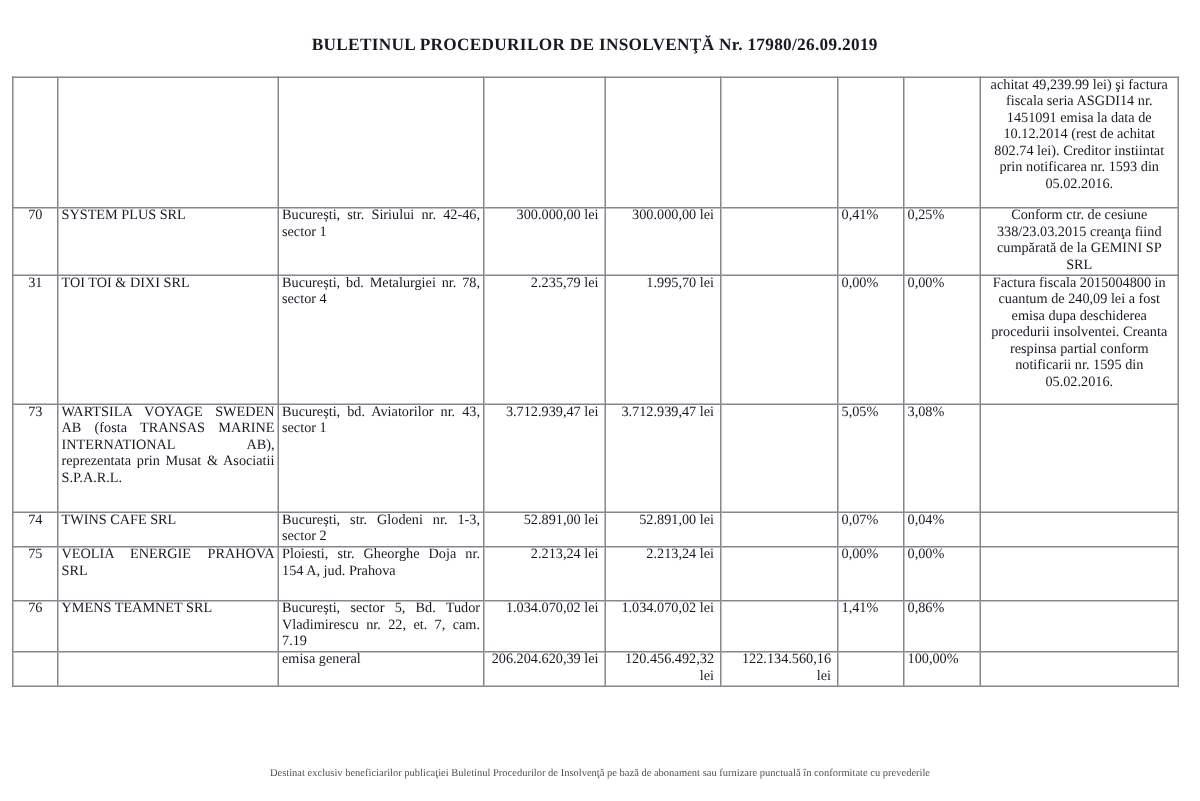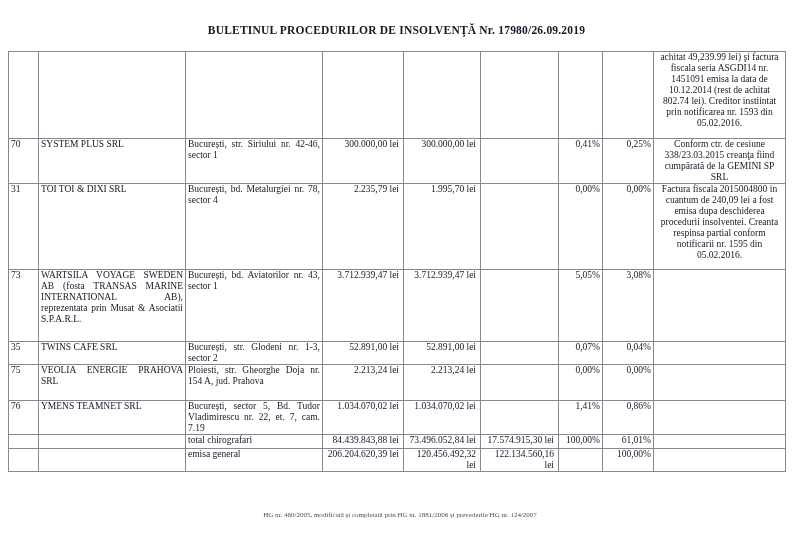--- a/index.html
+++ b/index.html
@@ -13,25 +13,25 @@
   }
   table.bpi{
     position:absolute;top:51px;left:8px;width:777px;
     border-collapse:collapse;table-layout:fixed;
     font-size:9.5px;line-height:11px;padding-left:12px;
   }
   table.bpi td{
     border:1px solid #86868e;vertical-align:top;
     padding:0 2px;overflow:hidden;word-wrap:break-word;
   }
-  .c-nr{}
+  .c-nr{text-align:center;}
   .c-cred{text-align:justify;}
   .c-addr{text-align:justify;}
   .c-amt{text-align:right;padding-right:4px !important;}
-  .c-pct{text-align:right;}
+  .c-pct{text-align:left;}
   .c-obs{text-align:center;}
   .t-label{text-align:left;}
   tr.r-carry{height:87px;}
   tr.r-70{height:44px;}
   tr.r-71{height:30px;}
   tr.r-72{height:86px;}
   tr.r-73{height:72px;}
   tr.r-74{height:20px;}
   tr.r-75{height:36px;}
   tr.r-76{height:34px;margin-top:32px;}
@@ -103,21 +103,21 @@
       <td class="c-addr">București, bd. Aviatorilor nr. 43, sector 1</td>
       <td class="c-amt">3.712.939,47 lei</td>
       <td class="c-amt">3.712.939,47 lei</td>
       <td class="c-amt"></td>
       <td class="c-pct">5,05%</td>
       <td class="c-pct">3,08%</td>
       <td class="c-obs"></td>
     </tr>
 
     <tr class="r-74">
-      <td class="c-nr">35</td>
+      <td class="c-nr">74</td>
       <td class="c-cred">TWINS CAFE SRL</td>
       <td class="c-addr">București, str. Glodeni nr. 1-3, sector 2</td>
       <td class="c-amt">52.891,00 lei</td>
       <td class="c-amt">52.891,00 lei</td>
       <td class="c-amt"></td>
       <td class="c-pct">0,07%</td>
       <td class="c-pct">0,04%</td>
       <td class="c-obs"></td>
     </tr>
 
@@ -138,42 +138,31 @@
       <td class="c-cred">YMENS TEAMNET SRL</td>
       <td class="c-addr">București, sector 5, Bd. Tudor Vladimirescu nr. 22, et. 7, cam. 7.19</td>
       <td class="c-amt">1.034.070,02 lei</td>
       <td class="c-amt">1.034.070,02 lei</td>
       <td class="c-amt"></td>
       <td class="c-pct">1,41%</td>
       <td class="c-pct">0,86%</td>
       <td class="c-obs"></td>
     </tr>
 
-    <tr class="r-total">
-      <td class="c-nr"></td>
-      <td class="c-cred"></td>
-      <td class="t-label">total chirografari</td>
-      <td class="c-amt">84.439.843,88 lei</td>
-      <td class="c-amt">73.496.052,84 lei</td>
-      <td class="c-amt">17.574.915,30 lei</td>
-      <td class="c-pct">100,00%</td>
-      <td class="c-pct">61,01%</td>
-      <td class="c-obs"></td>
-    </tr>
 
     <tr class="r-total">
       <td class="c-nr"></td>
       <td class="c-cred"></td>
       <td class="t-label">emisa general</td>
       <td class="c-amt">206.204.620,39 lei</td>
       <td class="c-amt">120.456.492,32 lei</td>
       <td class="c-amt">122.134.560,16 lei</td>
       <td class="c-pct"></td>
       <td class="c-pct">100,00%</td>
       <td class="c-obs"></td>
     </tr>
 
   </tbody>
 </table>
 
 <div class="doc-footer">
-  <div>HG nr. 460/2005, modificată şi completată prin HG nr. 1881/2006 şi prevederile HG nr. 124/2007</div>
+  <div>Destinat exclusiv beneficiarilor publicaţiei Buletinul Procedurilor de Insolvenţă pe bază de abonament sau furnizare punctuală în conformitate cu prevederile</div>
 </div>
 
 </body></html>

